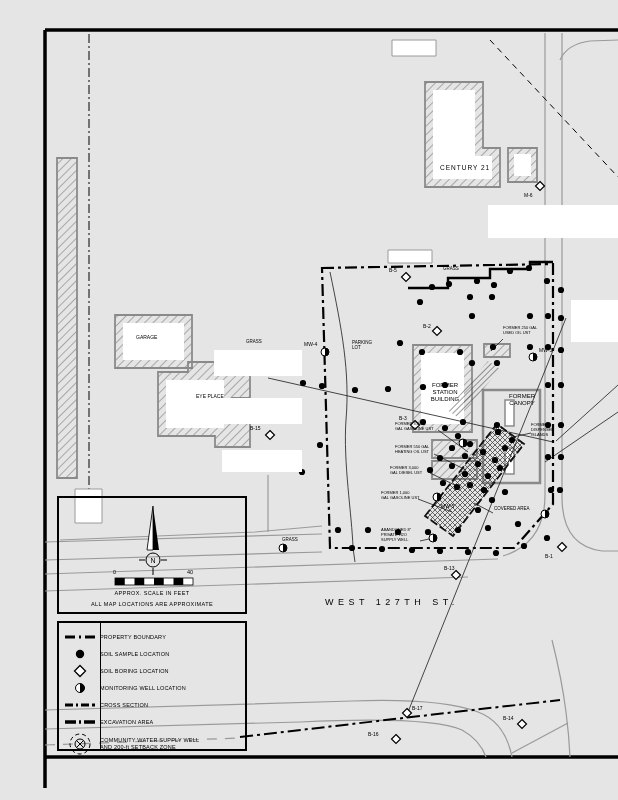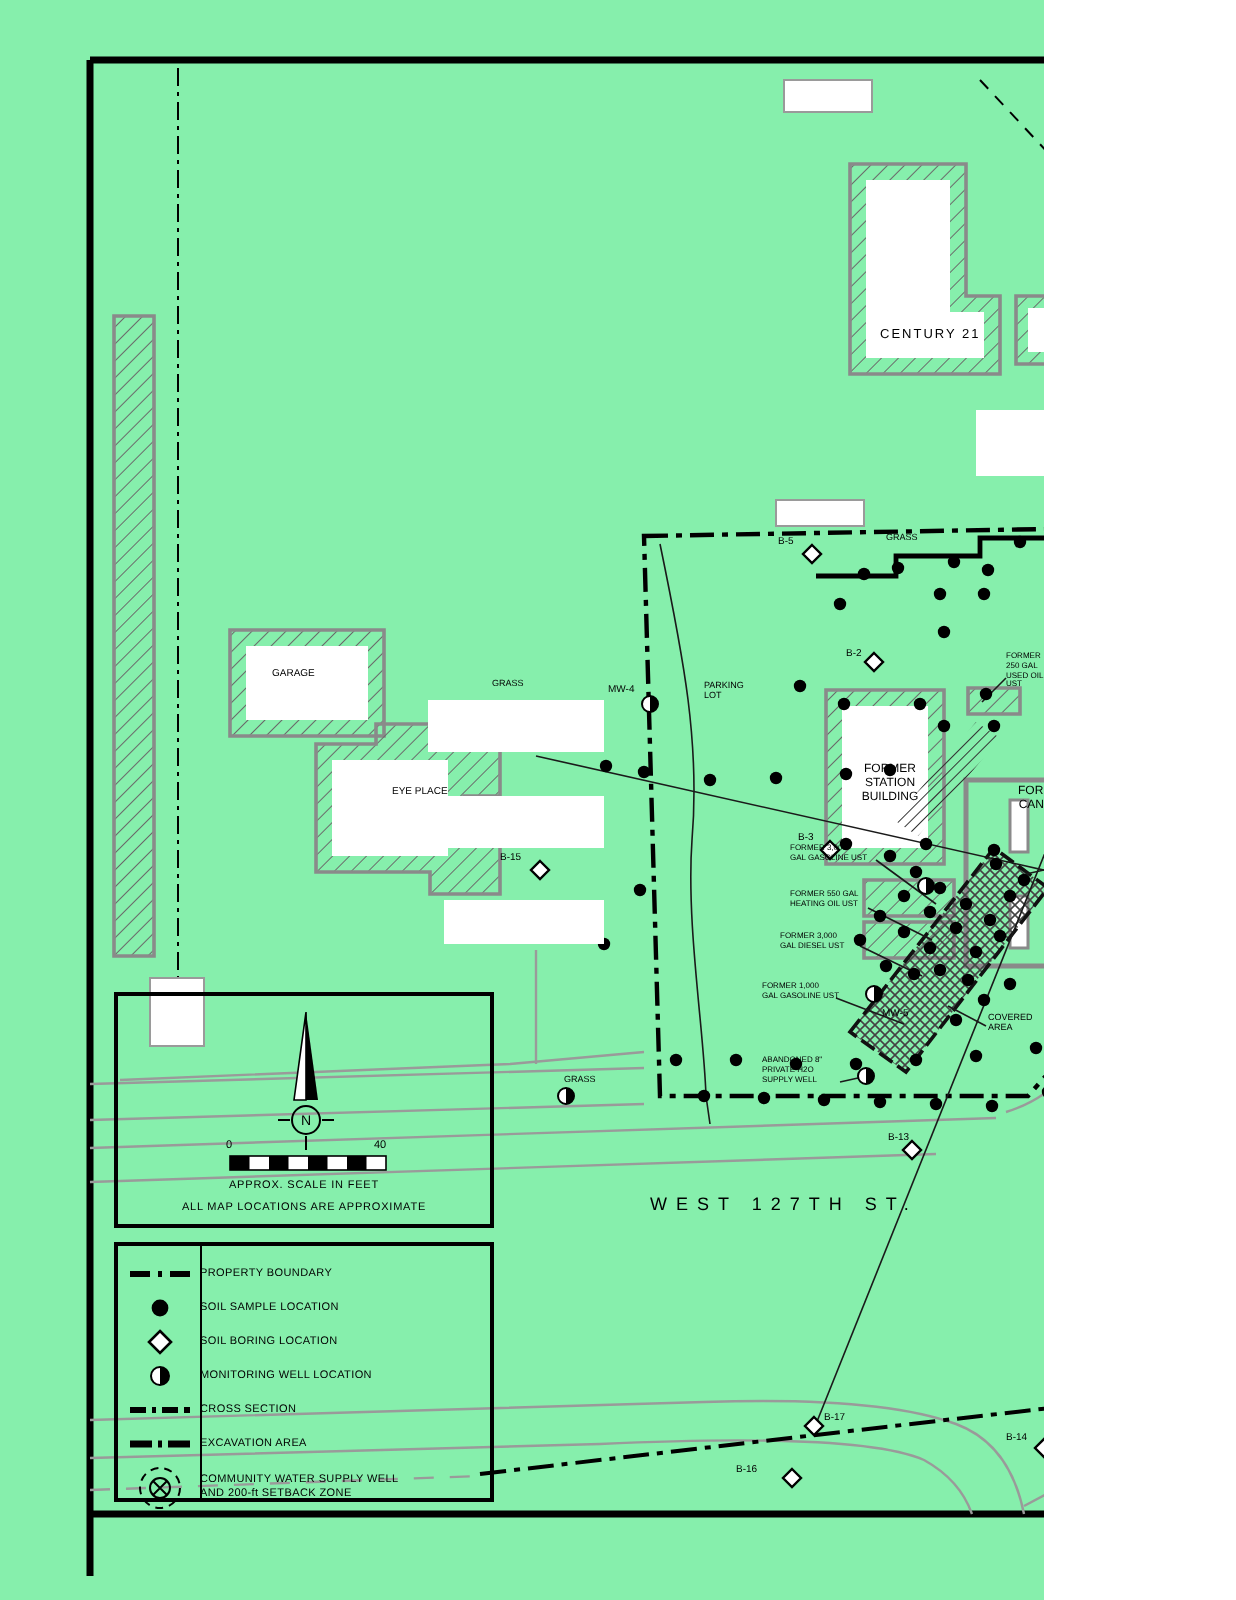--- a/index.html
+++ b/index.html
@@ -1,16 +1,16 @@
 <!DOCTYPE html>
 <html><head>
 <meta charset="utf-8">
 <style>
   html,body{margin:0;padding:0;background:#fff;}
-  #page{position:relative;width:522px;height:800px;background:#86efac;overflow:hidden;
+  #page{position:relative;width:618px;height:800px;background:#e5e5e5;overflow:hidden;
         font-family:"Liberation Sans",sans-serif;color:#000;text-decoration:underline;}
   #map-svg{position:absolute;left:0;top:0;z-index:1;}
   
   .frame{stroke:#000;stroke-width:3.5;fill:none;}
   .road{stroke:#9a9a9a;stroke-width:1.2;fill:none;}
   .roadd{stroke:#9a9a9a;stroke-width:1.2;fill:none;stroke-dasharray:10 8;}
   .thin{stroke:#1a1a1a;stroke-width:.8;fill:none;}
   .bold{stroke:#000;stroke-width:2.4;fill:none;}
   .boundary{stroke:#000;stroke-width:2.2;fill:none;stroke-dasharray:12 4 3 4;}
   .dashdot{stroke:#000;stroke-width:1;fill:none;stroke-dasharray:9 3 2 3;}

